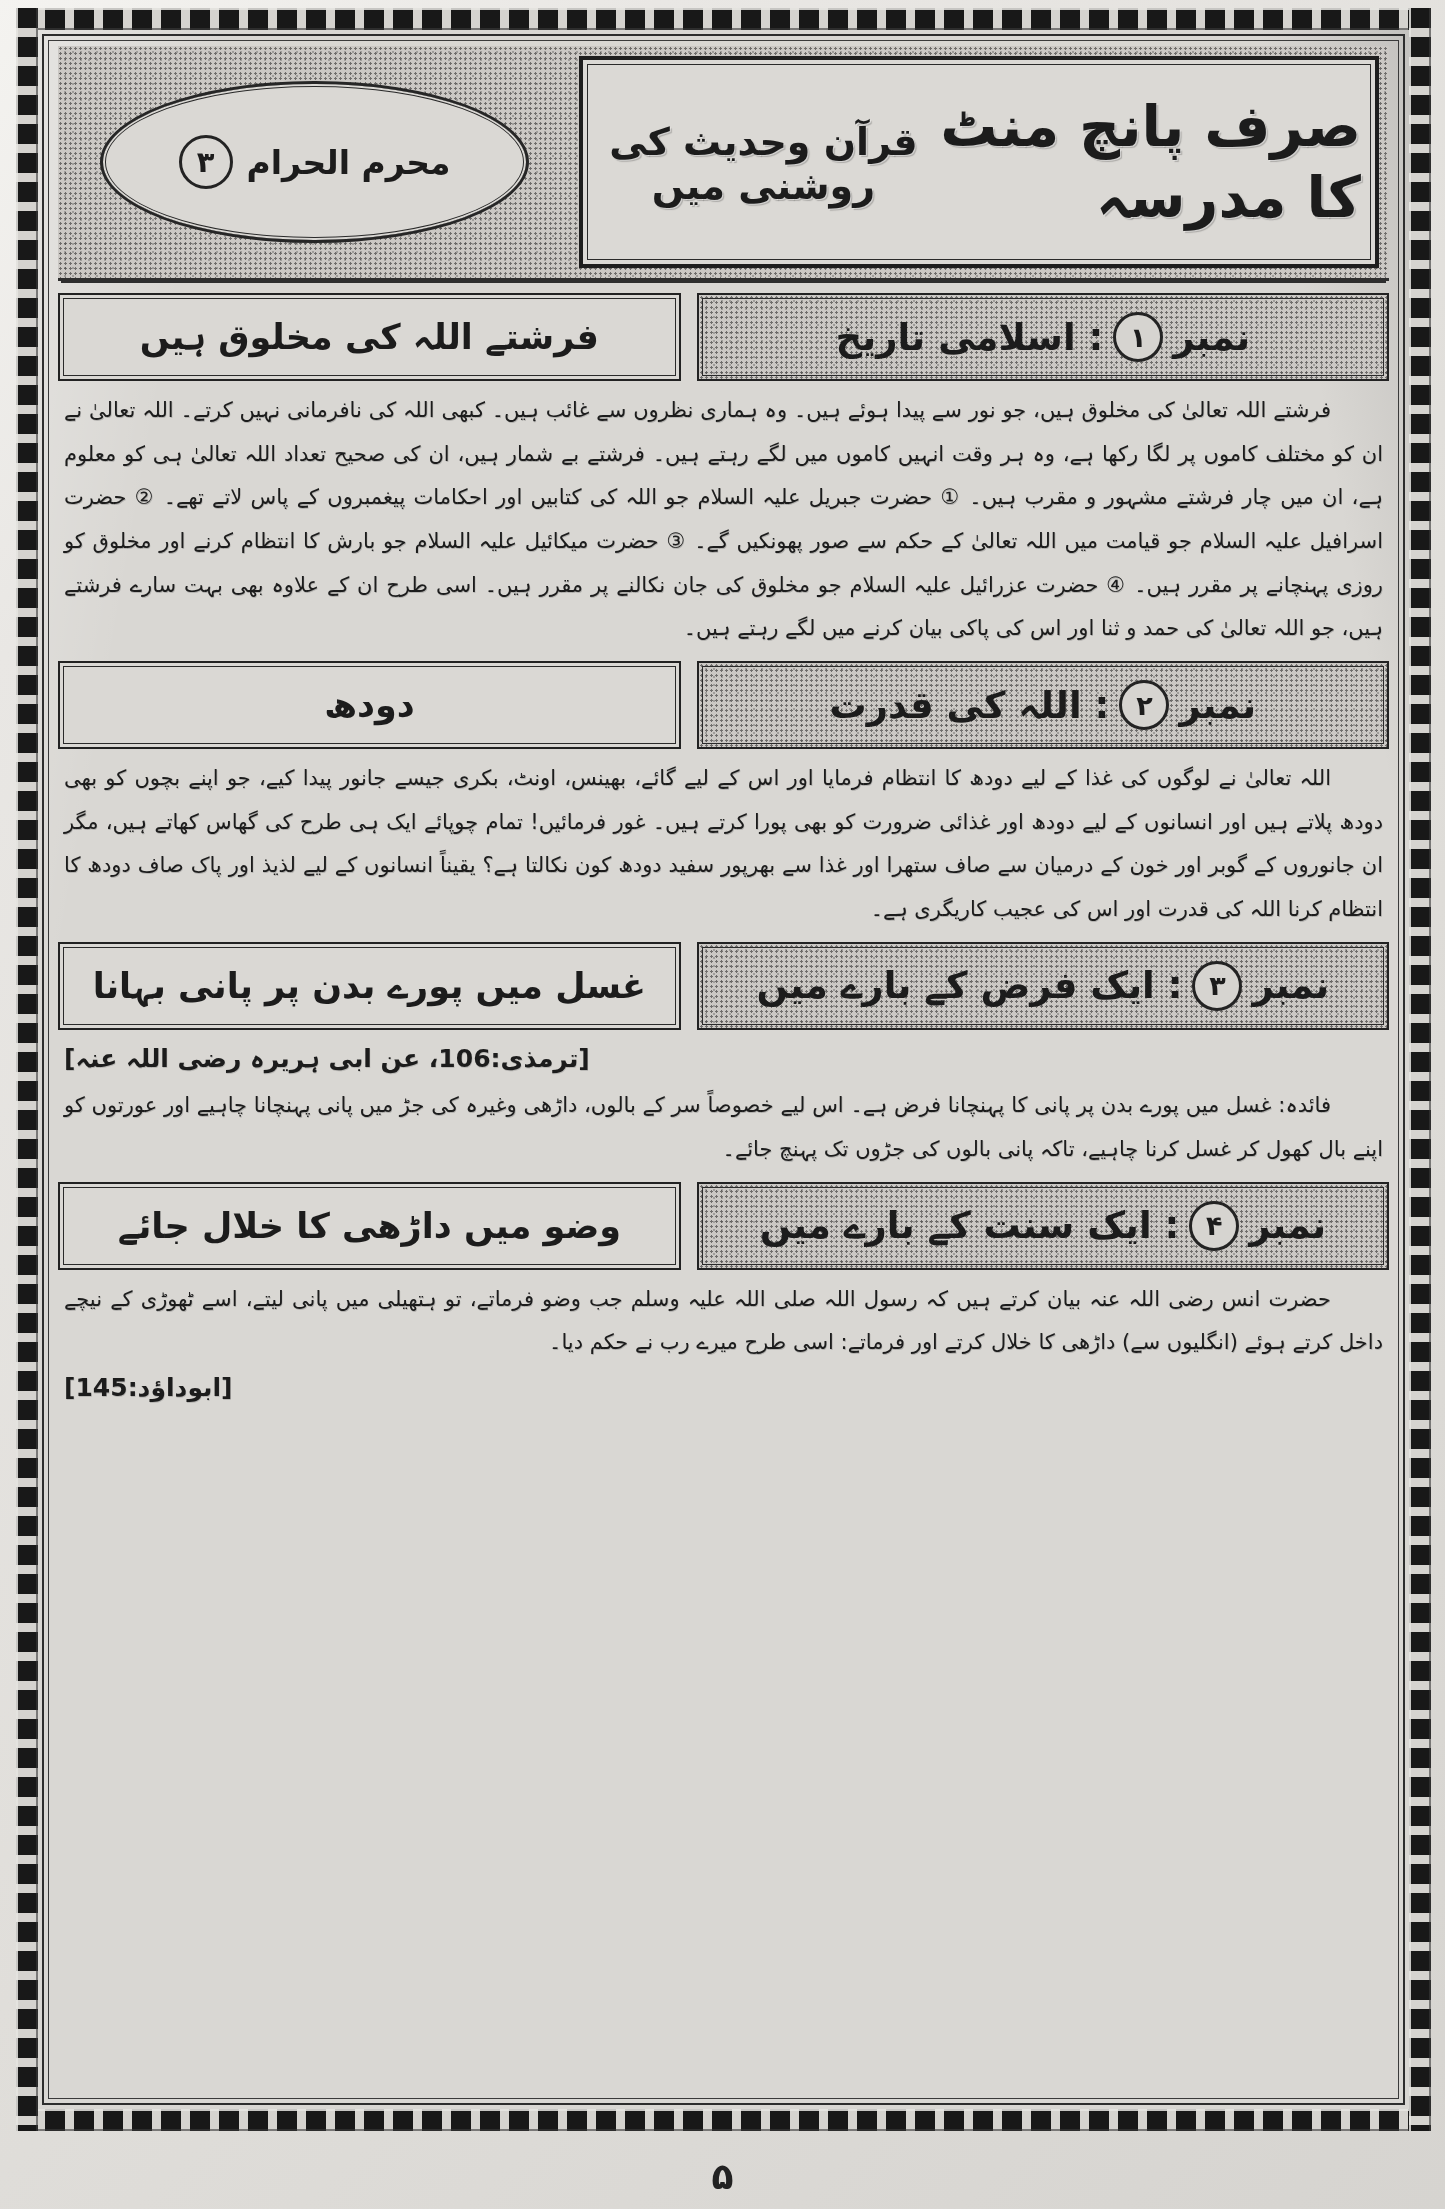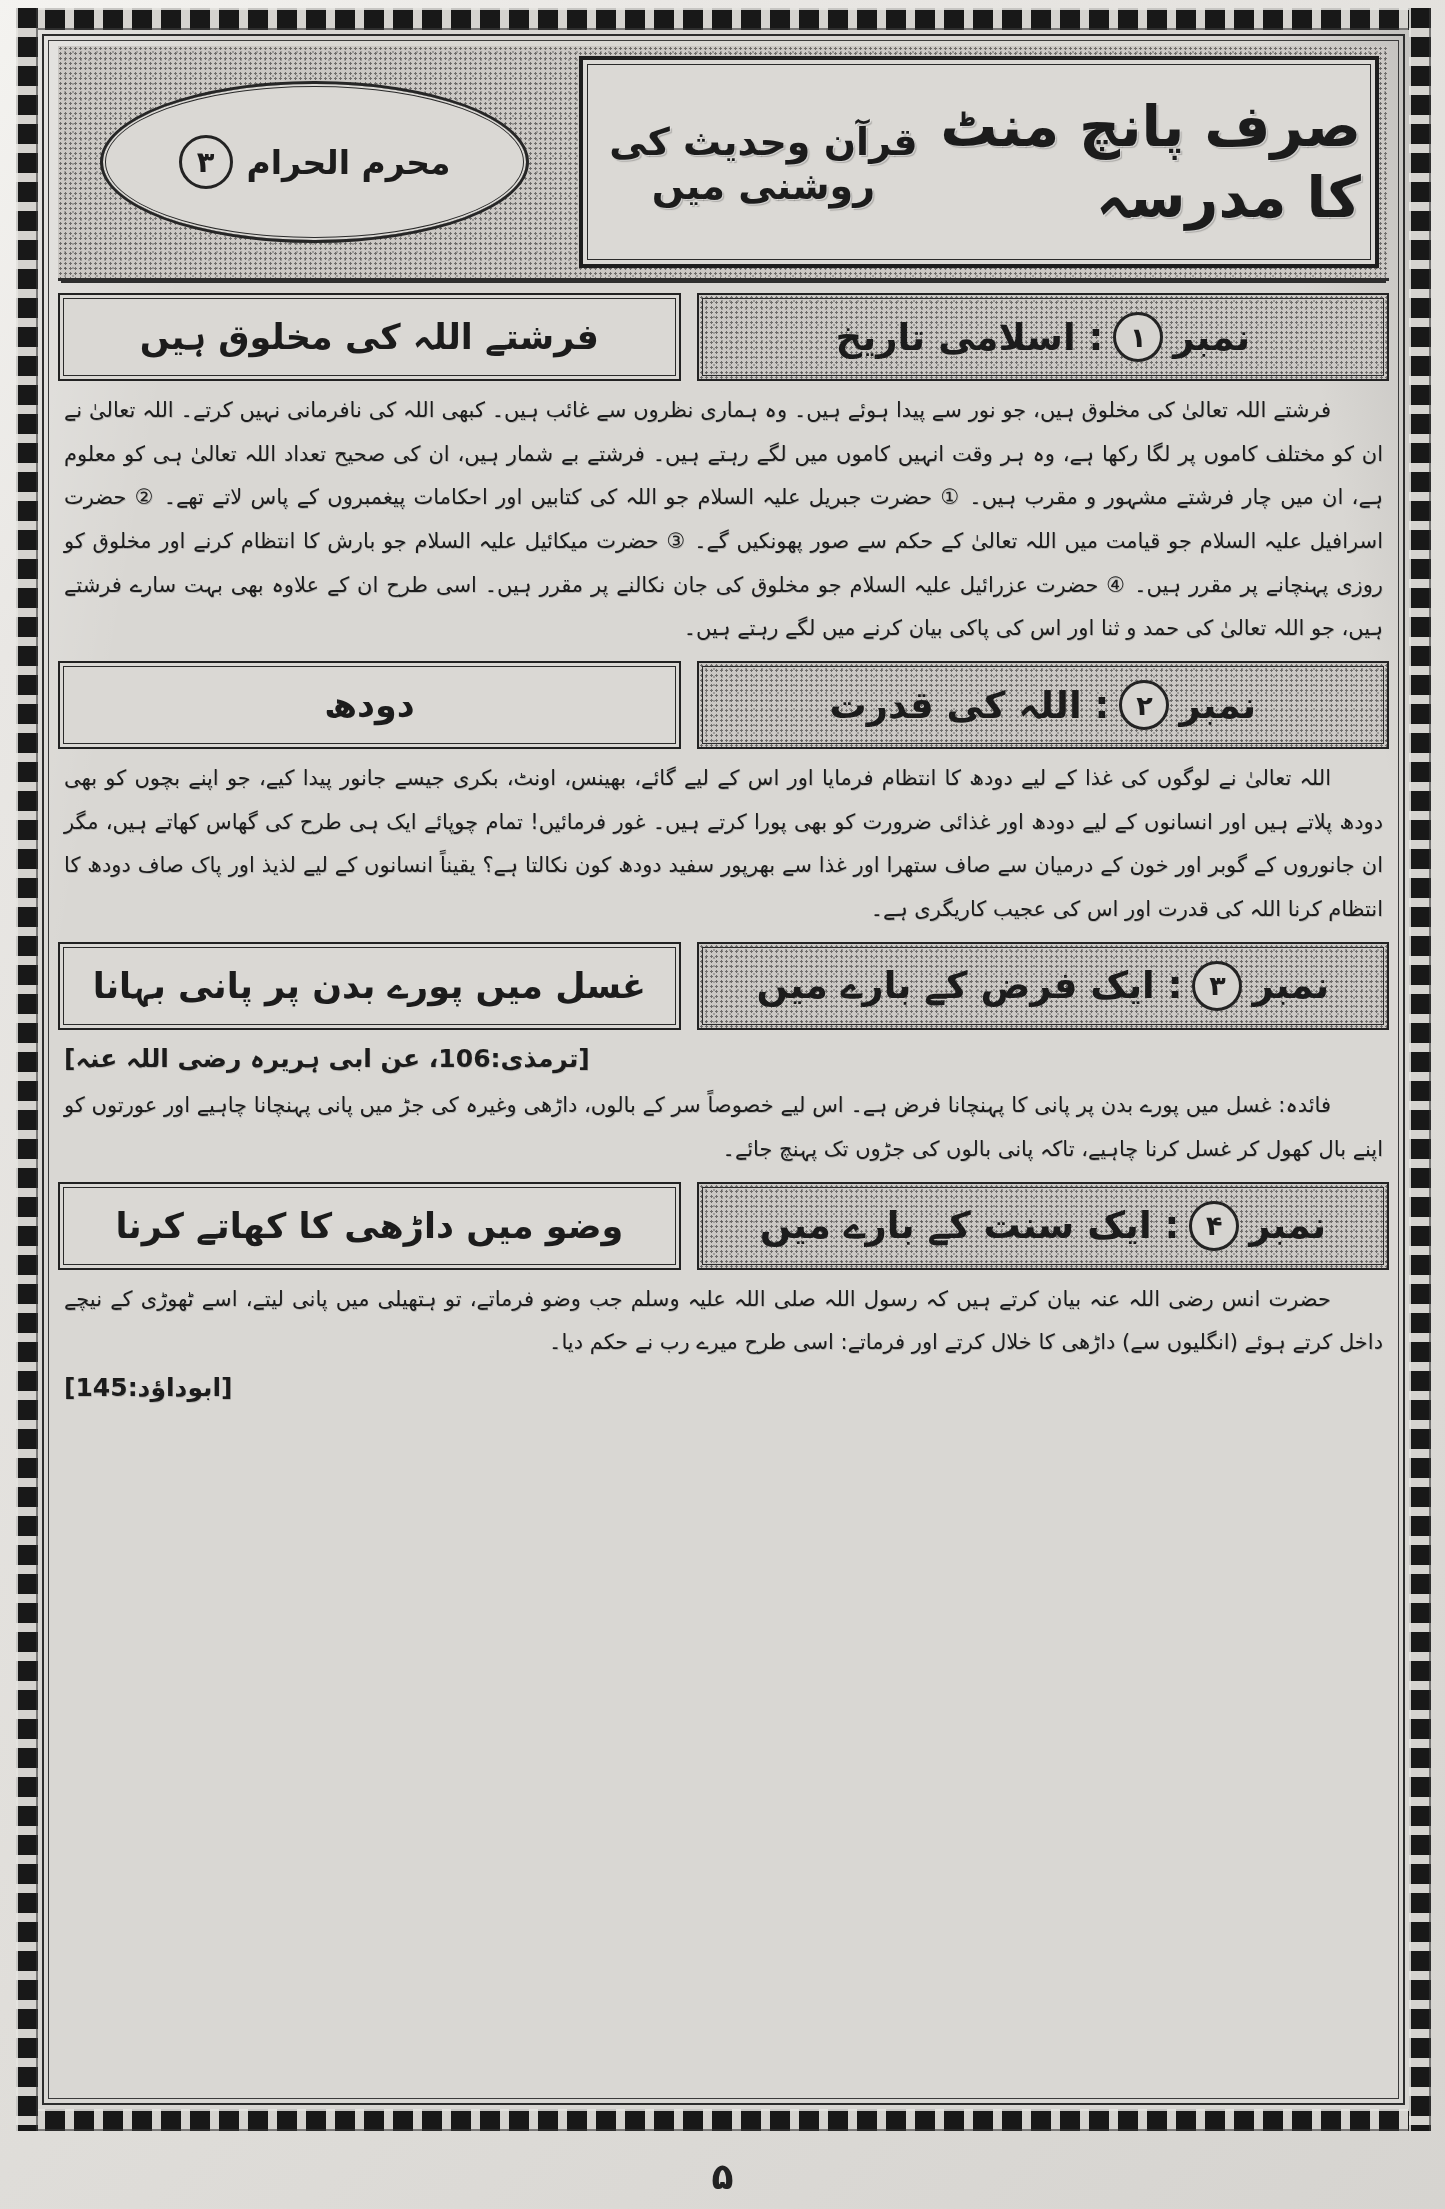--- a/index.html
+++ b/index.html
@@ -146,21 +146,21 @@
       <p class="ref">[ترمذی:106، عن ابی ہریرہ رضی اللہ عنہ]</p>
       <p class="para note">فائدہ: غسل میں پورے بدن پر پانی کا پہنچانا فرض ہے۔ اس لیے خصوصاً سر کے بالوں، داڑھی وغیرہ کی جڑ میں پانی پہنچانا چاہیے اور عورتوں کو اپنے بال کھول کر غسل کرنا چاہیے، تاکہ پانی بالوں کی جڑوں تک پہنچ جائے۔</p>
     </div>
 
     <div class="sec-head">
       <div class="sec-num dbox stipple">
         <span>نمبر</span>
         <span class="num-circle">۴</span>
         <span class="sec-cat">: ایک سنت کے بارے میں</span>
       </div>
-      <div class="sec-topic dbox">وضو میں داڑھی کا کھاتے کرنا</div>
+      <div class="sec-topic dbox">وضو میں داڑھی کا خلال جائے</div>
     </div>
     <div class="sec-body">
       <p class="para">حضرت انس رضی اللہ عنہ بیان کرتے ہیں کہ رسول اللہ صلی اللہ علیہ وسلم جب وضو فرماتے، تو ہتھیلی میں پانی لیتے، اسے ٹھوڑی کے نیچے داخل کرتے ہوئے (انگلیوں سے) داڑھی کا خلال کرتے اور فرماتے: اسی طرح میرے رب نے حکم دیا۔</p>
       <p class="ref">[ابوداؤد:145]</p>
     </div>
 
   </div>
 </div>
 
 <div class="page-num">۵</div>

